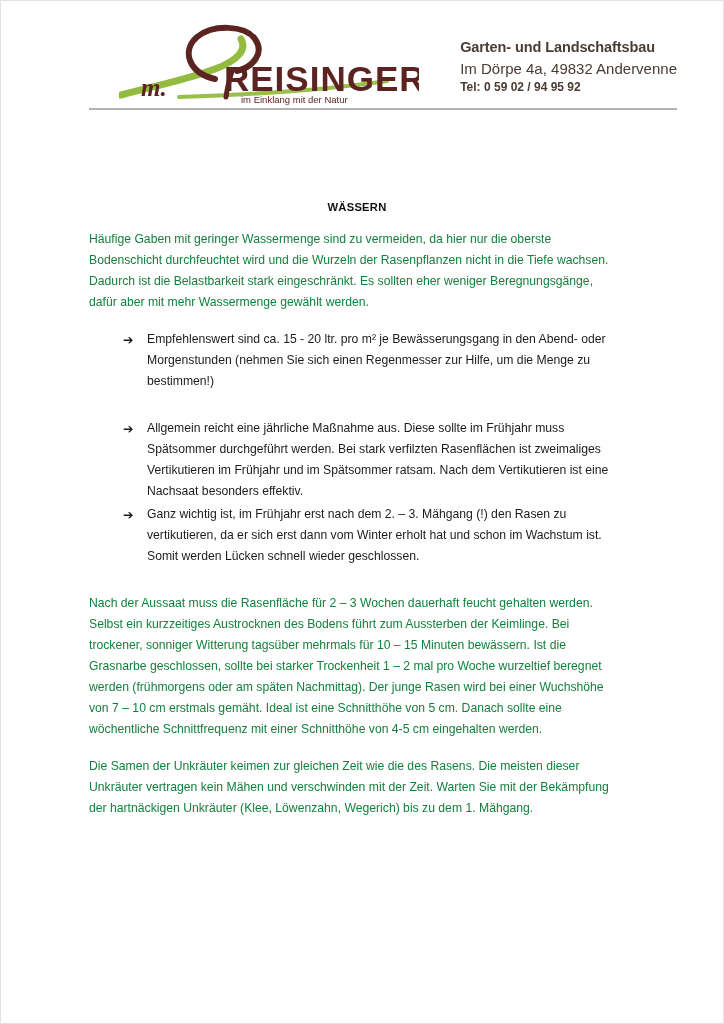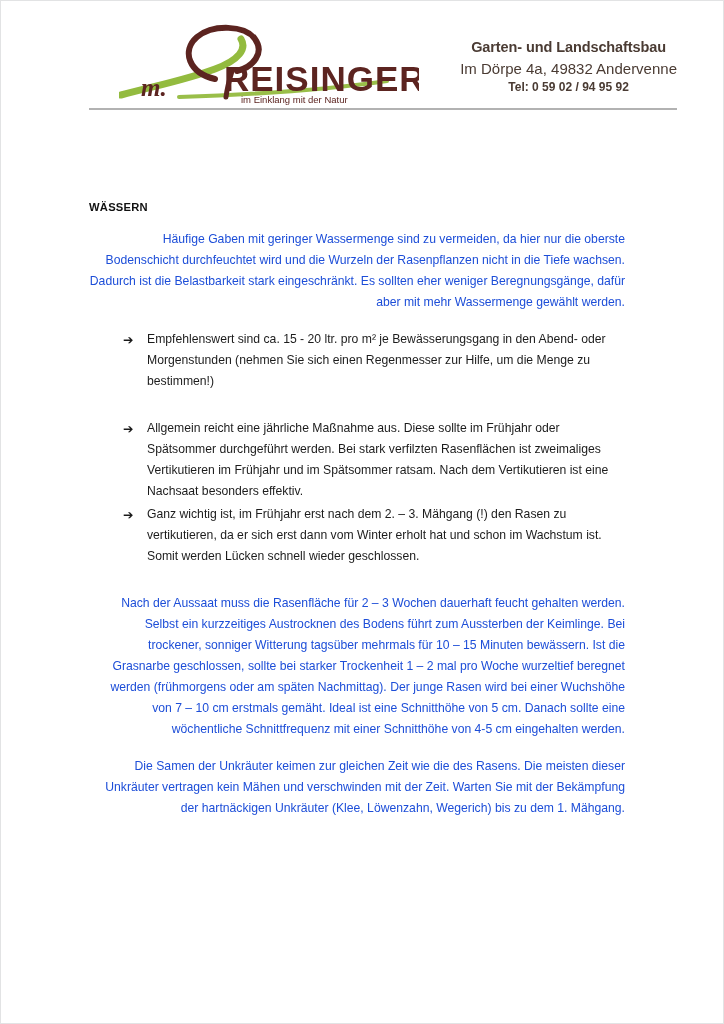--- a/index.html
+++ b/index.html
@@ -36,21 +36,21 @@
     top: 22px;
     width: 300px;
     height: 82px;
   }
   .logo-svg { display: block; width: 300px; height: 82px; }
 
   .company-block {
     position: absolute;
     right: 46px;
     top: 36px;
-    text-align: center;
+    text-align: left;
     color: #4a3b33;
     line-height: 1.42;
   }
   .company-name {
     font-size: 14.5px;
     font-weight: bold;
     letter-spacing: -0.1px;
     color: #4a3b33;
   }
   .company-addr {
@@ -80,28 +80,29 @@
     width: 536px;
     color: #1e1e1e;
   }
 
   h2.section-heading {
     font-size: 11.2px;
     font-weight: bold;
     letter-spacing: 0.25px;
     margin: 0 0 16px 0;
     color: #111111;
+    text-align: center;
   }
 
   p.para {
     font-size: 12.2px;
     line-height: 1.72;
-    margin: 0 0 16px 0;
-    color: #1d4ed8;
-    text-align: right;
+    margin: 0 16px 16px 0;
+    color: #15803d;
+    text-align: left;
   }
   p.para.tight { margin-bottom: 0; }
 
   ul.arrow-list {
     list-style: none;
     margin: 0 0 16px 0;
     padding: 0 0 0 34px;
   }
   ul.arrow-list li {
     position: relative;
@@ -166,21 +167,21 @@
         </li>
       </ul>
     </section>
 
     <div class="spacer-sm"></div>
 
     <section>
       <ul class="arrow-list">
         <li>
           <span class="arrow-glyph">➔</span>
-          <span>Allgemein reicht eine jährliche Maßnahme aus. Diese sollte im Frühjahr oder Spätsommer durchgeführt werden. Bei stark verfilzten Rasenflächen ist zweimaliges Vertikutieren im Frühjahr und im Spätsommer ratsam. Nach dem Vertikutieren ist eine Nachsaat besonders effektiv.</span>
+          <span>Allgemein reicht eine jährliche Maßnahme aus. Diese sollte im Frühjahr muss Spätsommer durchgeführt werden. Bei stark verfilzten Rasenflächen ist zweimaliges Vertikutieren im Frühjahr und im Spätsommer ratsam. Nach dem Vertikutieren ist eine Nachsaat besonders effektiv.</span>
         </li>
         <li>
           <span class="arrow-glyph">➔</span>
           <span>Ganz wichtig ist, im Frühjahr erst nach dem 2. – 3. Mähgang (!) den Rasen zu vertikutieren, da er sich erst dann vom Winter erholt hat und schon im Wachstum ist. Somit werden Lücken schnell wieder geschlossen.</span>
         </li>
       </ul>
     </section>
 
     <div class="spacer-sm"></div>
 

